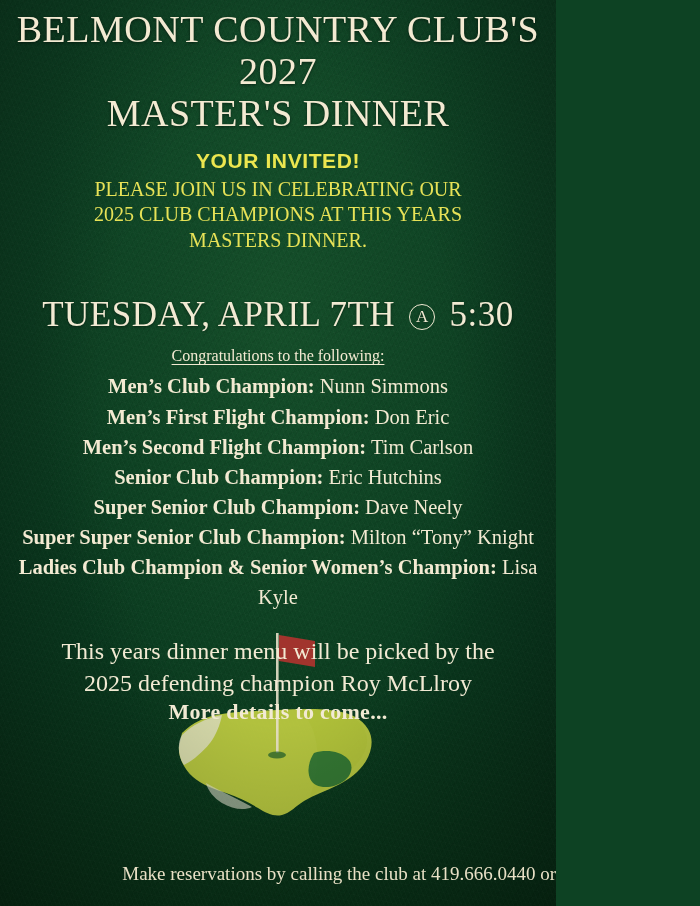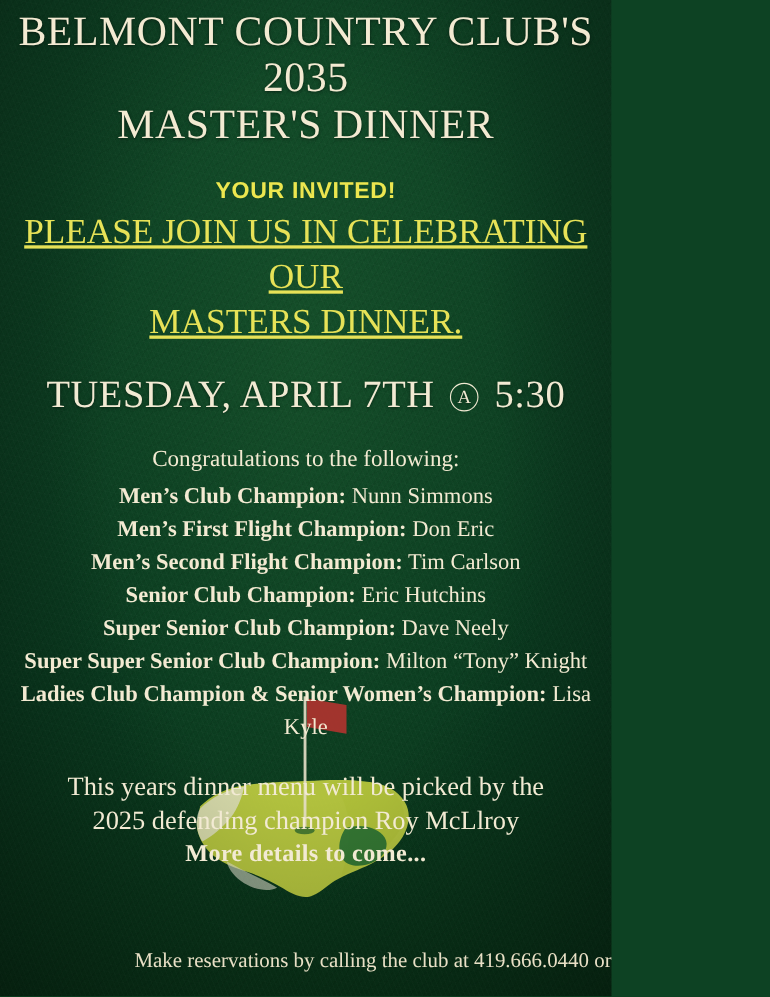--- a/index.html
+++ b/index.html
@@ -70,61 +70,61 @@
     padding-top: 10px;
     font-weight: normal;
     margin: 0;
     text-shadow: 0 1px 3px rgba(0,0,0,0.5);
   }
   .title .l1 { display: block; font-size: 38px; }
   .title .l2 { display: block; font-size: 38px; margin-top: 2px; }
   .title .l3 { display: block; font-size: 38px; margin-top: 2px; }
 
   .invite-block {
-    margin-top: 28px;
+    margin-top: 15px;
     color: #e8e35c;
   }
   .invite-head {
     font-family: "Liberation Sans", sans-serif;
     font-weight: bold;
     font-size: 21px;
     letter-spacing: 0.6px;
     margin-bottom: 4px;
     color: #ece64f;
   }
   .invite-line {
-    font-size: 32px;
+    font-size: 20px;
     line-height: 1.28;
     color: #e7e257;
-    text-decoration: underline;
   }
 
   .date-line {
-    margin-top: 26px;
+    margin-top: 42px;
     color: #f2ead3;
     font-size: 35px;
     letter-spacing: 0.5px;
     text-shadow: 0 1px 3px rgba(0,0,0,0.45);
   }
   .at-circle {
     display: inline-block;
     width: 26px;
     height: 26px;
     line-height: 24px;
     border: 1.6px solid #f2ead3;
     border-radius: 50%;
     font-size: 17px;
     vertical-align: 4px;
     margin: 0 5px;
   }
 
   .congrats-head {
-    margin-top: 26px;
+    margin-top: 12px;
     color: #f3ead2;
-    font-size: 21px;
+    font-size: 16px;
+    text-decoration: underline;
     text-underline-offset: 3px;
   }
 
   .champ-list {
     margin-top: 6px;
   }
   .champ-row {
     font-size: 20.5px;
     line-height: 1.47;
     color: #f3ead2;
@@ -195,27 +195,28 @@
       <ellipse cx="129" cy="140" rx="9" ry="3.5" fill="#1c5c2b" opacity="0.7"></ellipse>
     </svg>
   </div>
 
   <div class="vignette"></div>
 
   <div class="content">
 
     <h1 class="title">
       <span class="l1">BELMONT COUNTRY CLUB'S</span>
-      <span class="l2">2035</span>
+      <span class="l2">2027</span>
       <span class="l3">MASTER'S DINNER</span>
     </h1>
 
     <div class="invite-block">
       <div class="invite-head">YOUR INVITED!</div>
       <div class="invite-line">PLEASE JOIN US IN CELEBRATING OUR</div>
+      <div class="invite-line">2025 CLUB CHAMPIONS AT THIS YEARS</div>
       <div class="invite-line">MASTERS DINNER.</div>
     </div>
 
     <div class="date-line">
       <span>TUESDAY, APRIL 7TH</span>
       <span class="at-circle">A</span>
       <span>5:30</span>
     </div>
 
     <div class="congrats-head">Congratulations to the following:</div>

